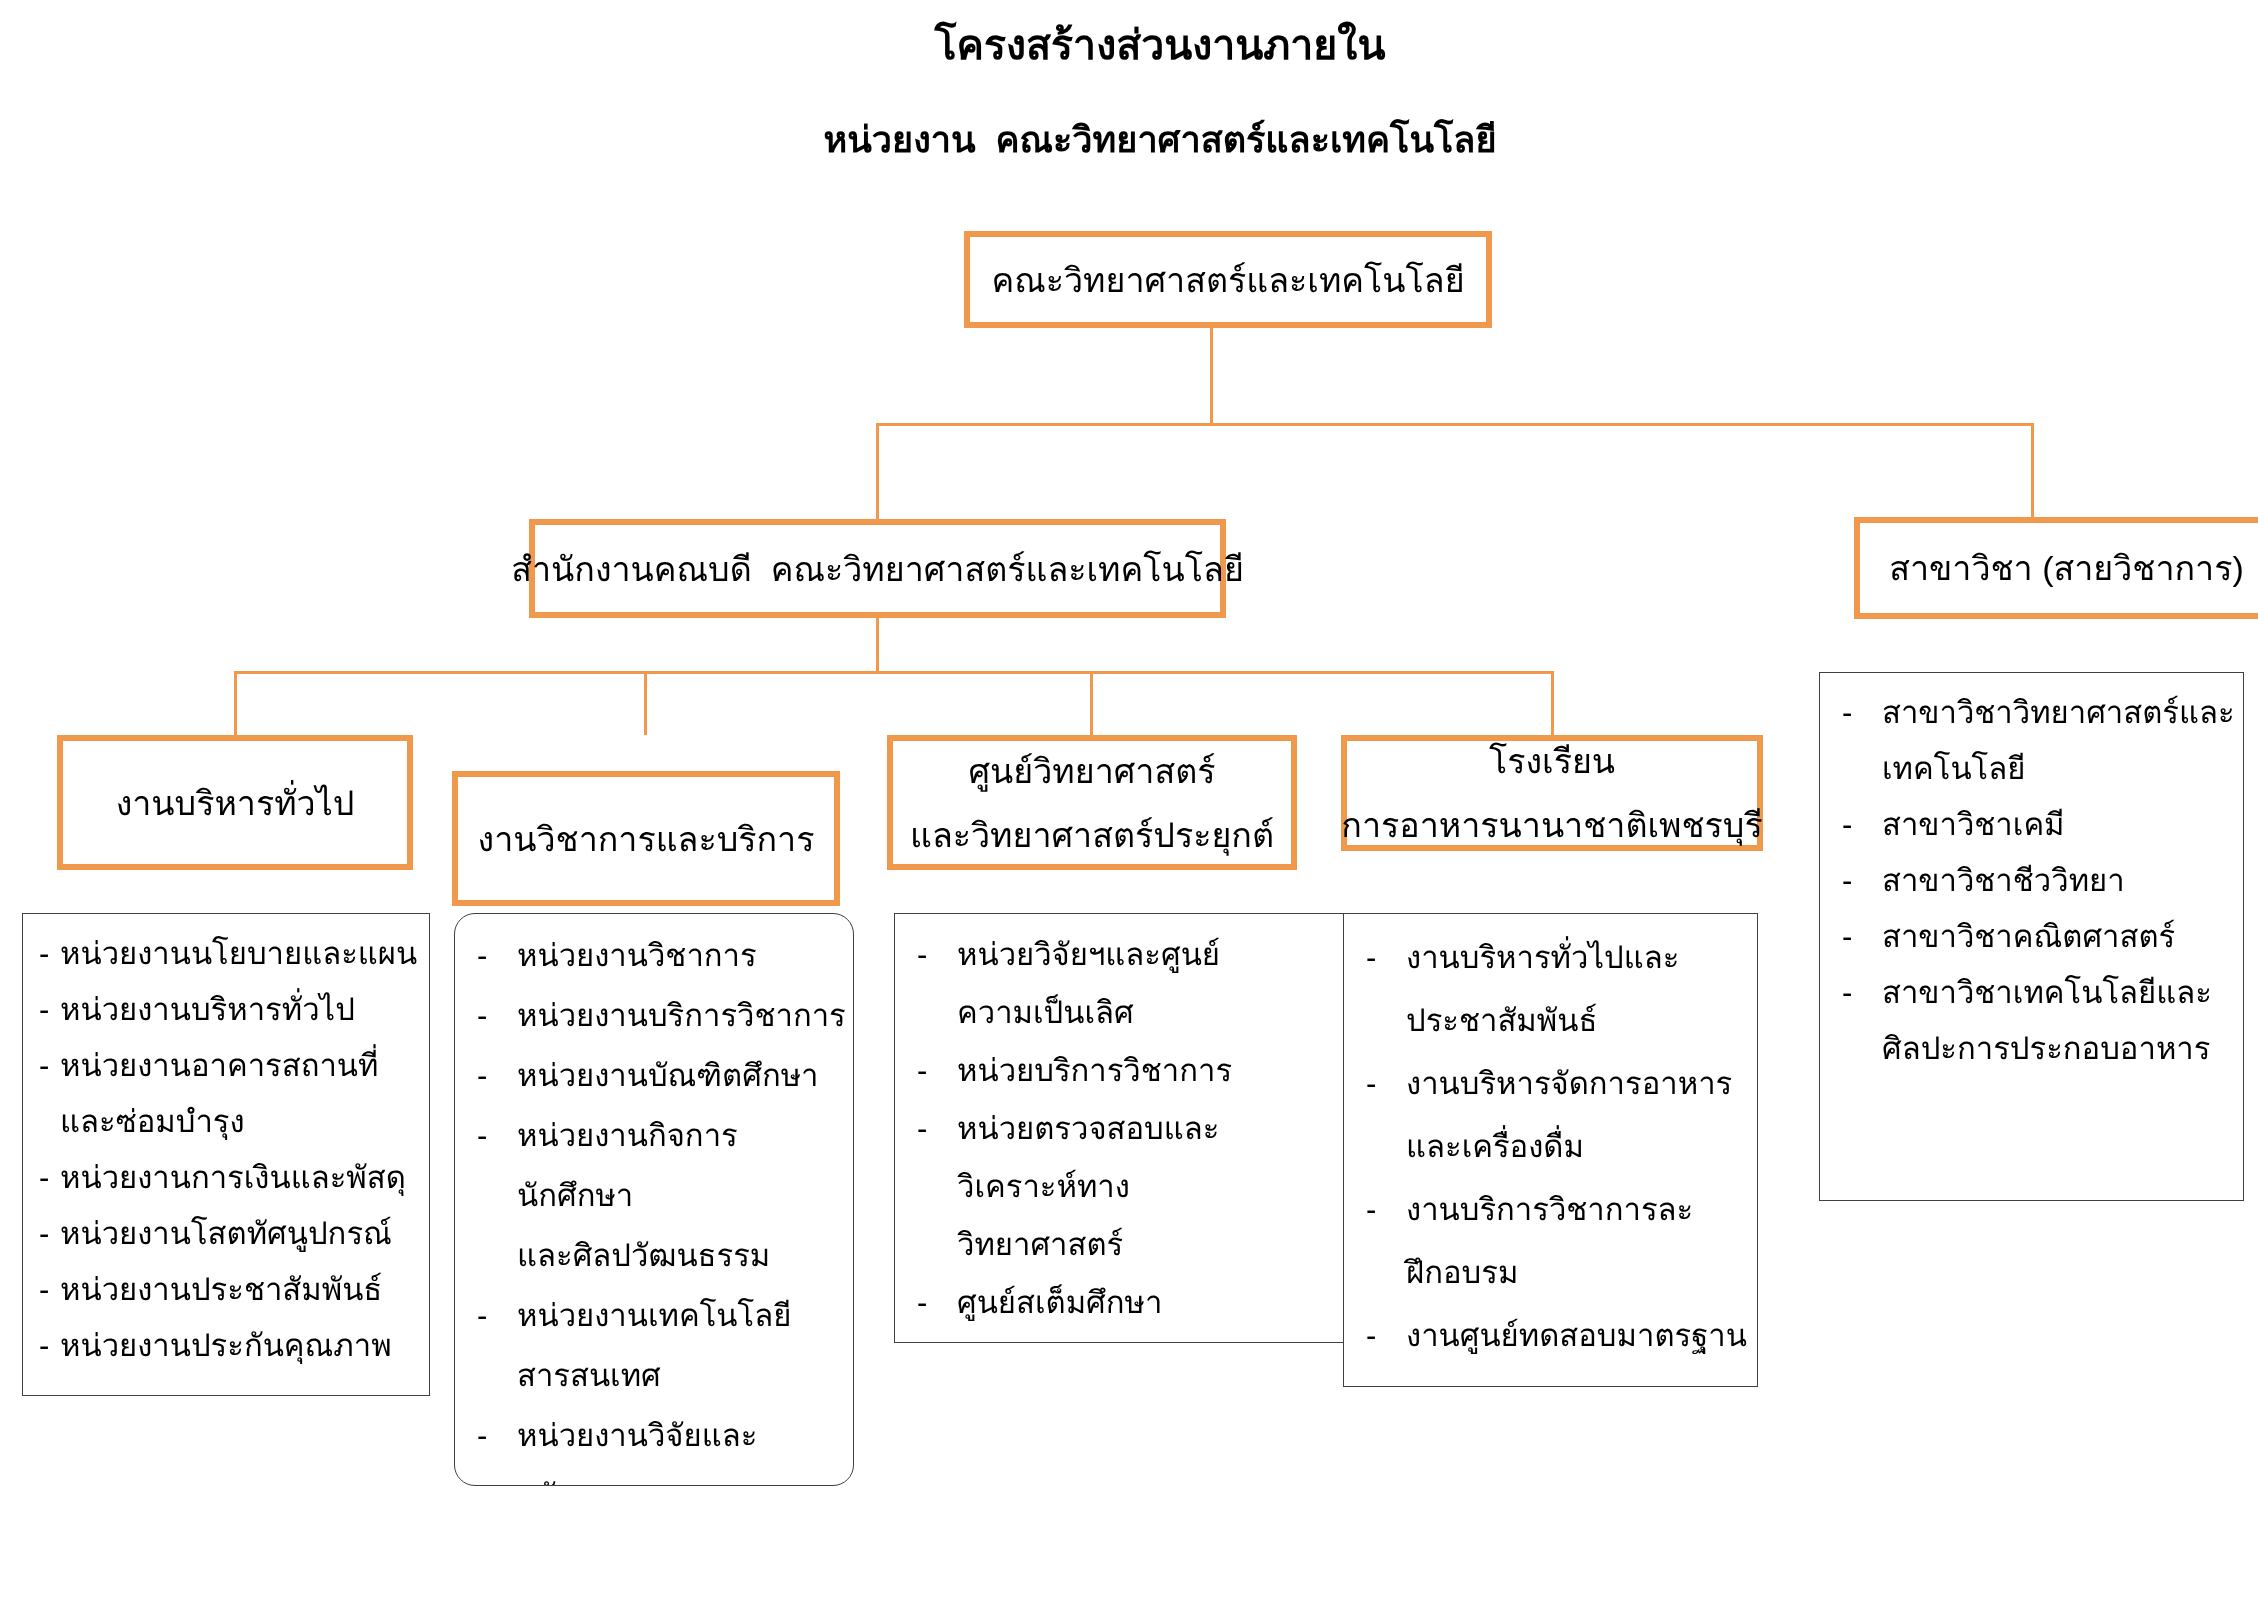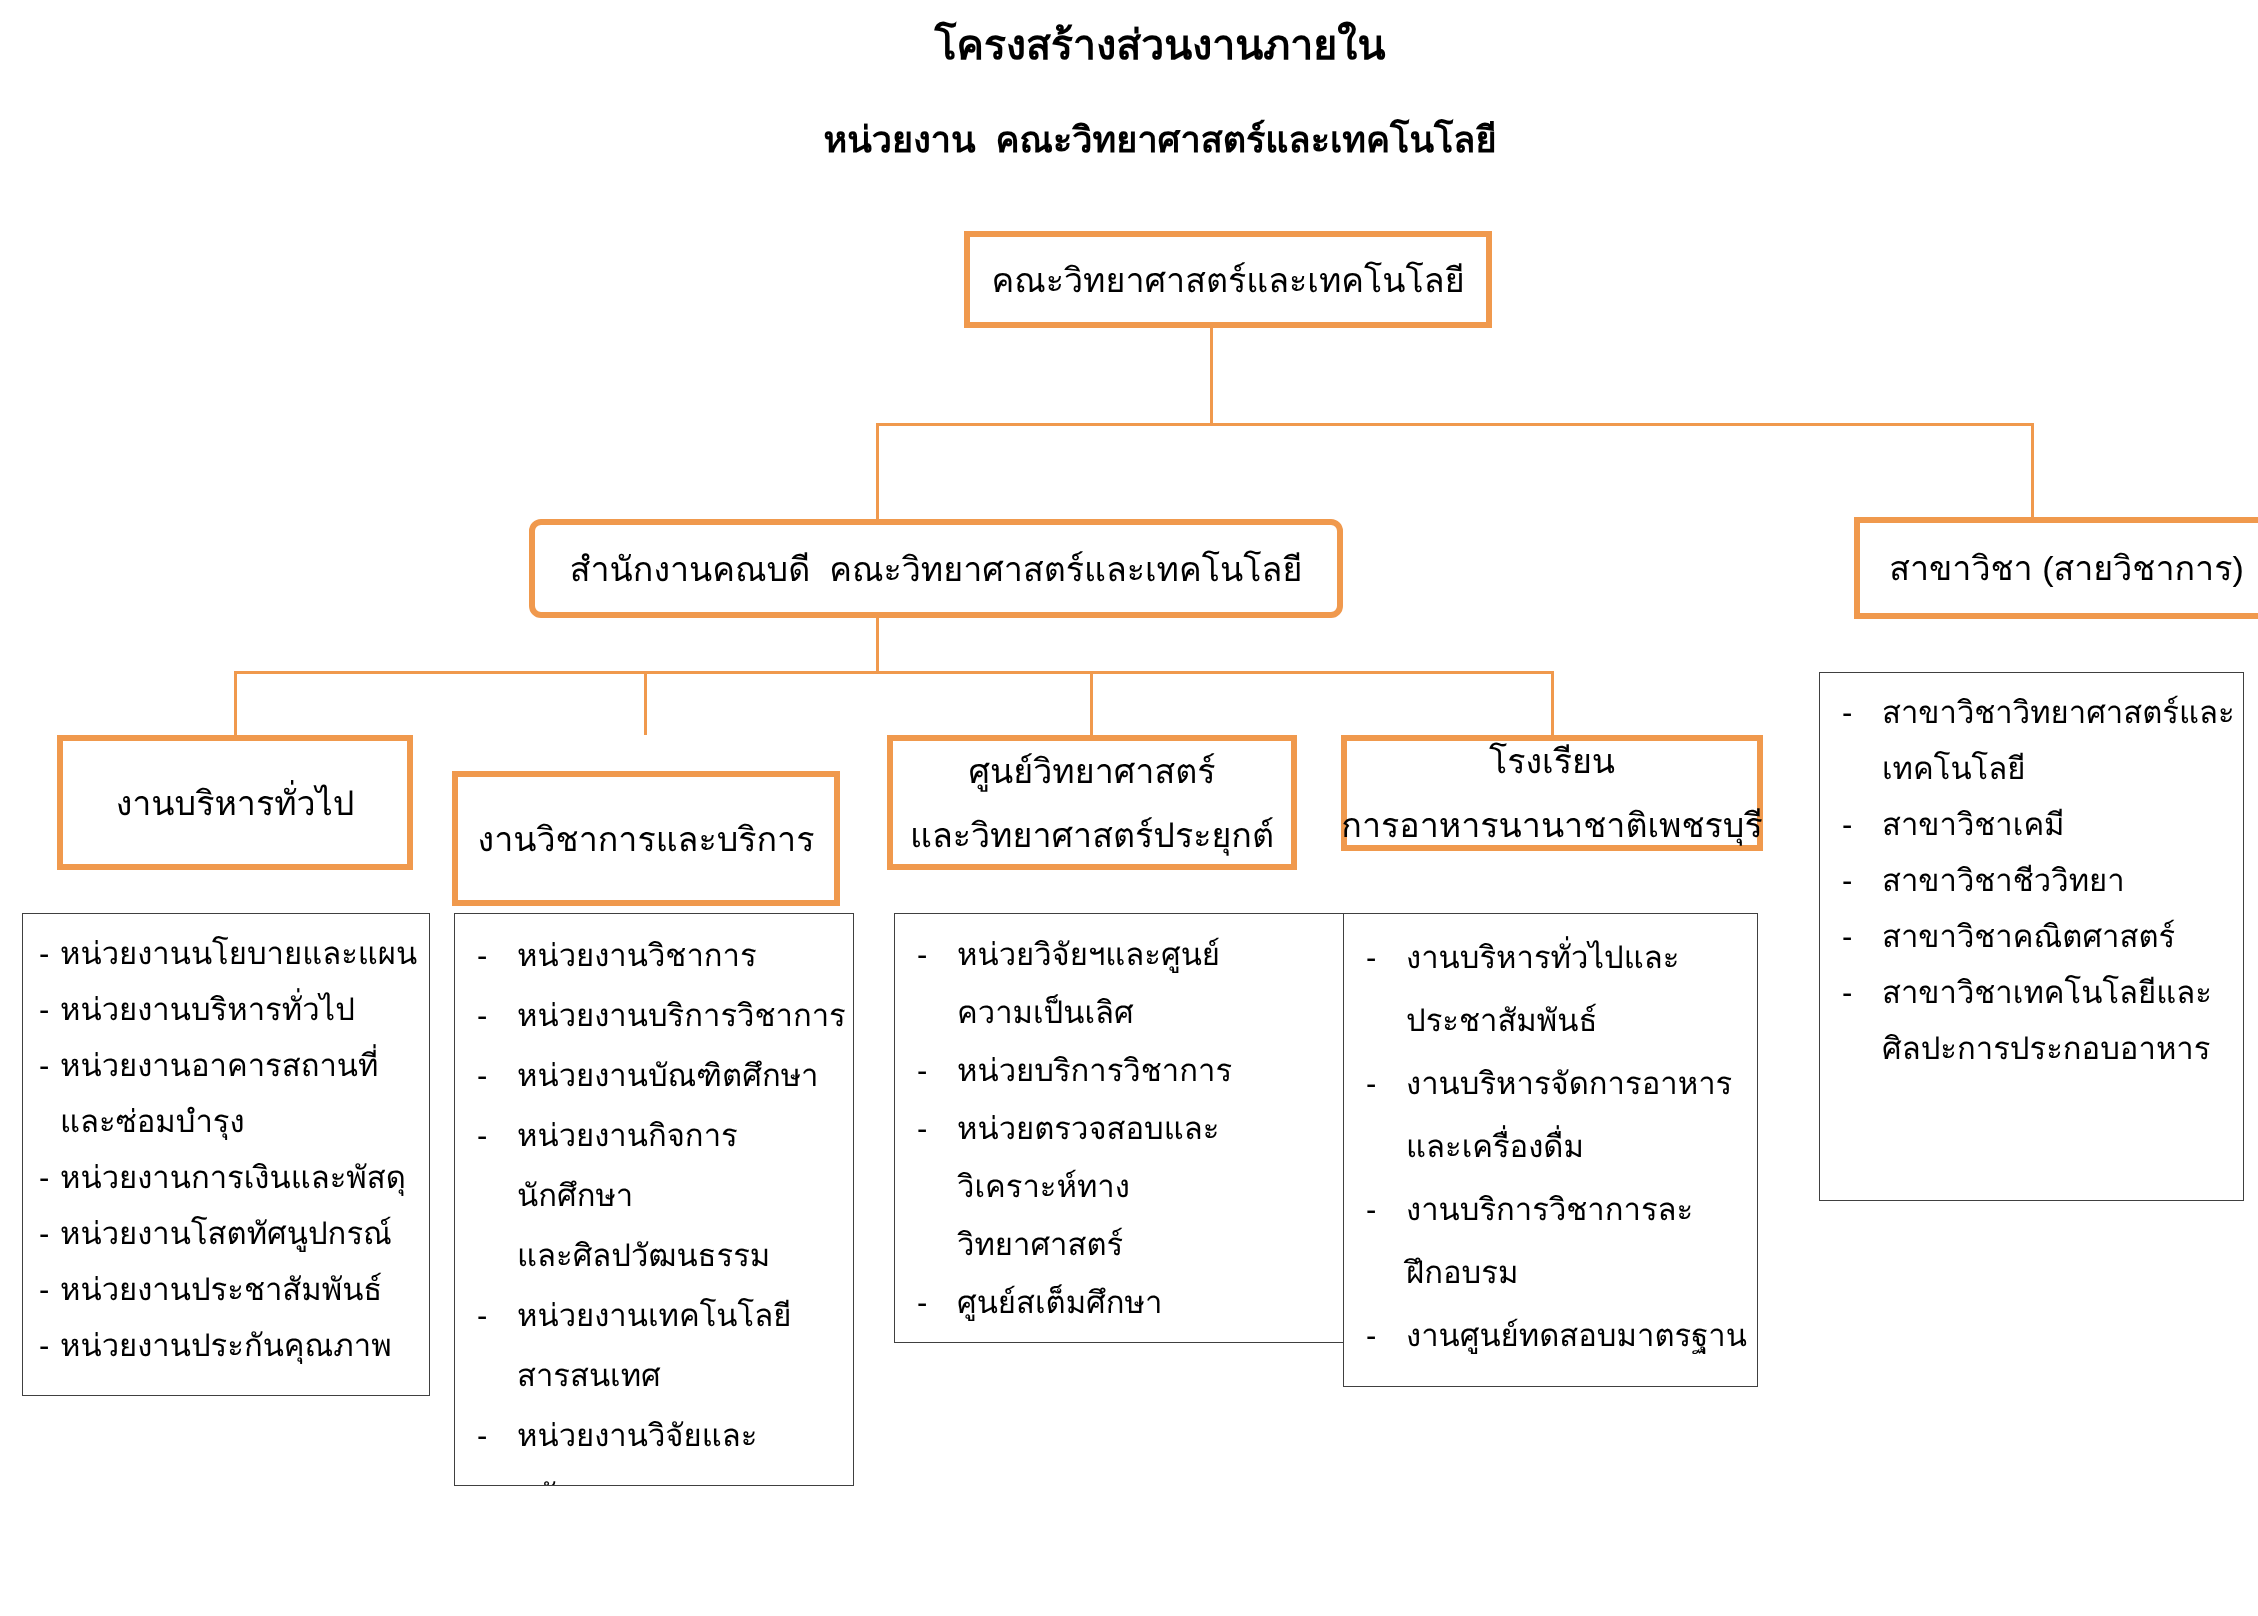--- a/index.html
+++ b/index.html
@@ -67,21 +67,21 @@
   <div class="cline" style="left:234px;top:671px;width:1320px;height:2.6px;"></div>
   <div class="cline" style="left:234px;top:671px;width:2.6px;height:64px;"></div>
   <div class="cline" style="left:644px;top:671px;width:2.6px;height:64px;"></div>
   <div class="cline" style="left:1090px;top:671px;width:2.6px;height:64px;"></div>
   <div class="cline" style="left:1551px;top:671px;width:2.6px;height:64px;"></div>
 
   <div class="obox" style="left:964px;top:231px;width:528px;height:97px;">
     <div class="lbl">คณะวิทยาศาสตร์และเทคโนโลยี</div>
   </div>
 
-  <div class="obox" style="left:529px;top:519px;width:814px;height:99px;border-radius:12px;">
+  <div class="obox" style="left:529px;top:519px;width:697px;height:99px;">
     <div class="lbl">สำนักงานคณบดี  คณะวิทยาศาสตร์และเทคโนโลยี</div>
   </div>
   <div class="obox" style="left:1819px;top:517px;width:425px;height:102px;margin-left:35px;">
     <div class="lbl">สาขาวิชา (สายวิชาการ)</div>
   </div>
 
   <div class="obox" style="left:57px;top:735px;width:356px;height:135px;">
     <div class="lbl">งานบริหารทั่วไป</div>
   </div>
   <div class="obox" style="left:452px;top:735px;width:388px;height:135px;margin-top:36px;">
@@ -102,21 +102,21 @@
         <li class="unit">หน่วยงานบริหารทั่วไป</li>
         <li class="unit">หน่วยงานอาคารสถานที่
 และซ่อมบำรุง</li>
         <li class="unit">หน่วยงานการเงินและพัสดุ</li>
         <li class="unit">หน่วยงานโสตทัศนูปกรณ์</li>
         <li class="unit">หน่วยงานประชาสัมพันธ์</li>
         <li class="unit">หน่วยงานประกันคุณภาพ</li>
       </ul>
   </div>
 
-  <div class="lbox" style="left:454px;top:913px;width:400px;height:573px;">
+  <div class="lbox" style="left:454px;top:913px;width:400px;height:573px;border-radius:21px;">
     <ul id="list-academic-service" class="wide">
         <li class="unit">หน่วยงานวิชาการ</li>
         <li class="unit">หน่วยงานบริการวิชาการ</li>
         <li class="unit">หน่วยงานบัณฑิตศึกษา</li>
         <li class="unit">หน่วยงานกิจการนักศึกษา
 และศิลปวัฒนธรรม</li>
         <li class="unit">หน่วยงานเทคโนโลยี
 สารสนเทศ</li>
         <li class="unit">หน่วยงานวิจัยและ
 นวัตกรรม</li>

